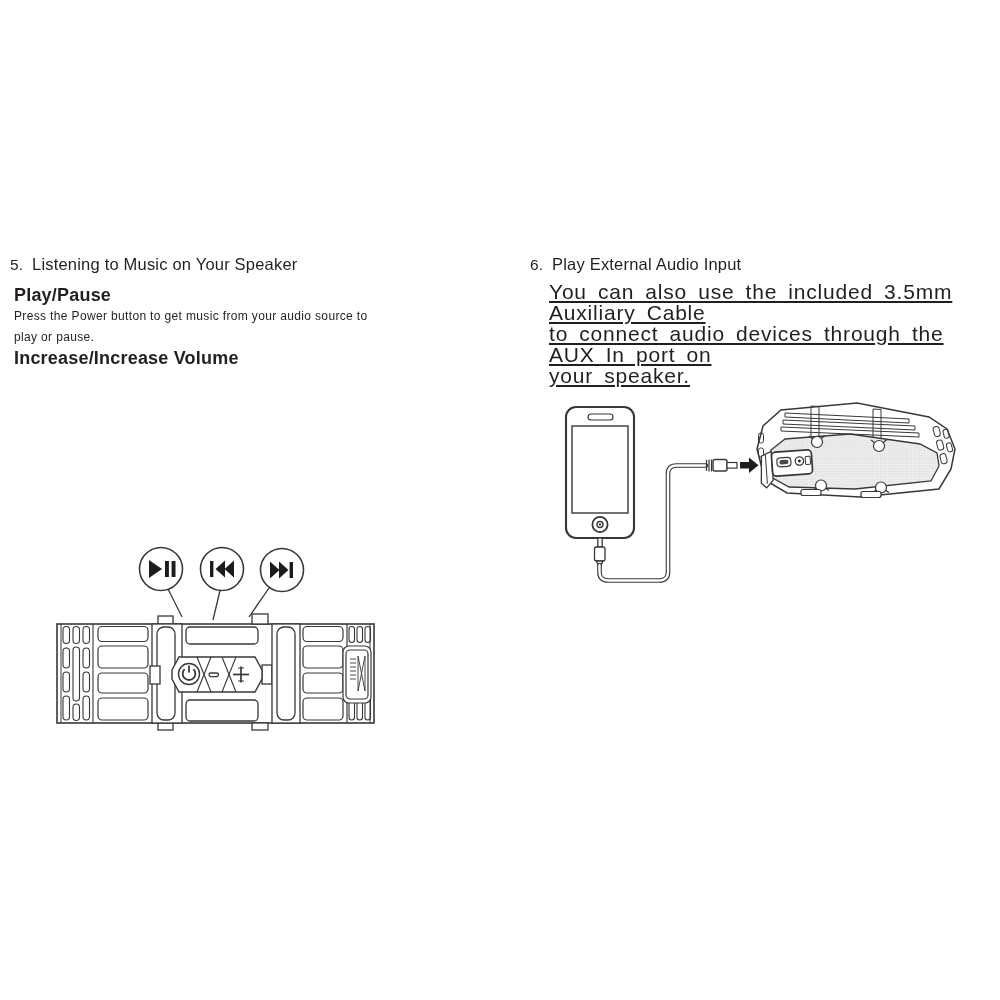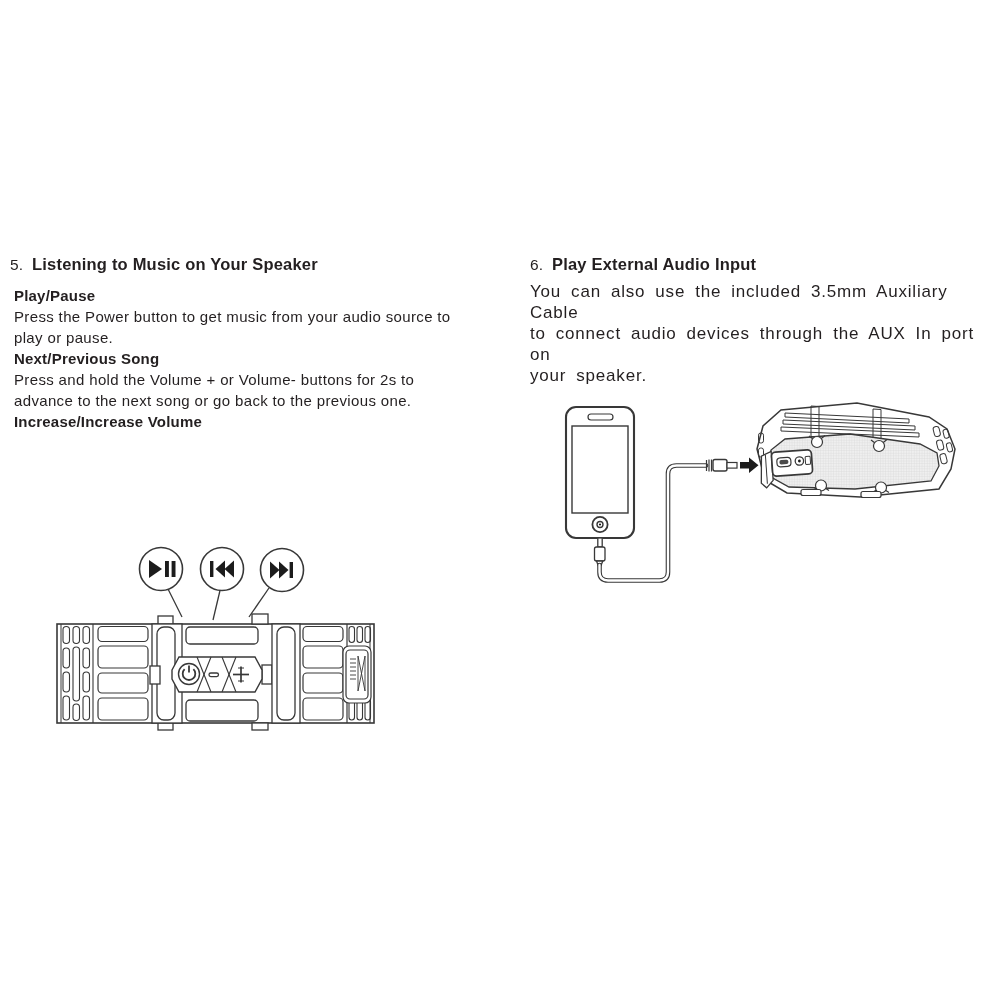--- a/index.html
+++ b/index.html
@@ -6,26 +6,26 @@
   body{
     width:1000px;height:1000px;position:relative;background:#ffffff;
     font-family:"Liberation Sans","DejaVu Sans",sans-serif;color:#231f20;
     overflow:hidden;
   }
   .col{position:absolute;}
   .col-left{left:10px;top:254px;width:484px;}
   .col-right{left:530px;top:254px;width:452px;}
   .sec-head{display:flex;align-items:baseline;font-size:16.5px;line-height:20px;}
   .sec-num{font-weight:400;width:22px;flex:0 0 auto;font-size:15.5px;letter-spacing:.2px;}
-  .sec-title{font-weight:700;letter-spacing:.2px;}
+  .sec-title{font-weight:400;letter-spacing:.2px;}
   .items{margin-left:4px;margin-top:10px;}
-  .item-head{font-weight:700;font-size:15px;line-height:21px;letter-spacing:.2px;}
-  .item-body{font-size:15px;line-height:21px;white-space:pre-line;letter-spacing:.35px;}
-  .aux-body{margin-left:0;margin-top:6px;font-size:17px;line-height:21px;
-    white-space:pre-line;word-spacing:4.5px;letter-spacing:.8px;}
+  .item-head{font-weight:700;font-size:18px;line-height:21px;letter-spacing:.2px;}
+  .item-body{font-size:12px;line-height:21px;white-space:pre-line;letter-spacing:.35px;}
+  .aux-body{margin-left:19px;margin-top:6px;font-size:21px;line-height:21px;
+    white-space:pre-line;word-spacing:4.5px;letter-spacing:.8px;text-decoration:underline;}
   .fig{position:absolute;}
   .fig-controls{left:45px;top:533px;width:340px;height:212px;}
   .fig-aux{left:555px;top:393px;width:420px;height:204px;}
   svg{display:block;}
   .ln{stroke:#383838;fill:none;}
   .lnf{stroke:#383838;fill:#ffffff;}
   .blk{fill:#1c1c1c;stroke:none;}
 </style>
 </head>
 <body>
@@ -33,25 +33,20 @@
 <div class="col col-left">
   <div class="sec-head">
     <span class="sec-num">5.</span>
     <span class="sec-title">Listening to Music on Your Speaker</span>
   </div>
   <div class="items">
     <div>
       <div class="item-head">Play/Pause</div>
       <div class="item-body">Press the Power button to get music from your audio source to
 play or pause.</div>
-    </div>
-    <div>
-      <div class="item-head">Next/Previous Song</div>
-      <div class="item-body">Press and hold the Volume + or Volume- buttons for 2s to
-advance to the next song or go back to the previous one.</div>
     </div>
     <div>
       <div class="item-head">Increase/Increase Volume</div>
     </div>
   </div>
 </div>
 
 <div class="col col-right">
   <div class="sec-head">
     <span class="sec-num">6.</span>

